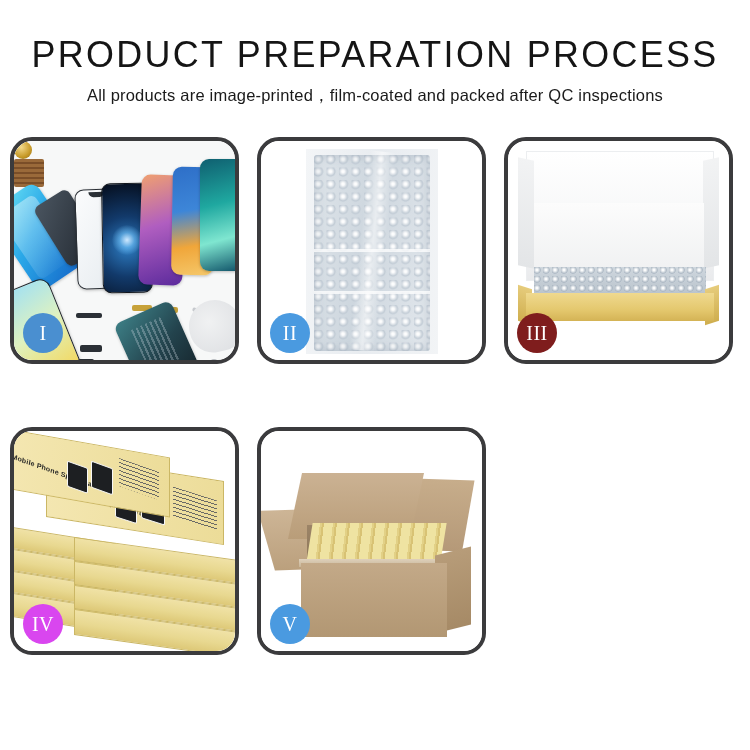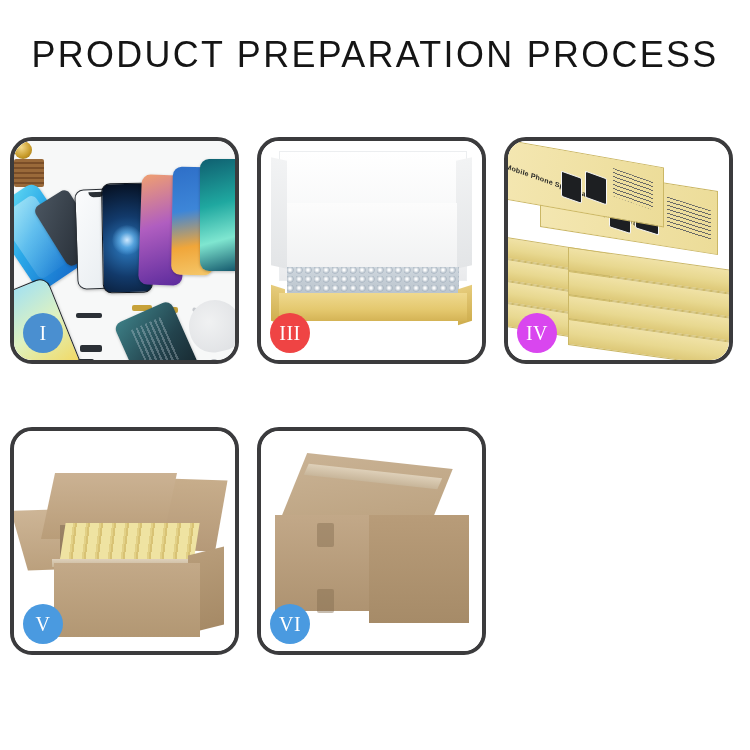--- a/index.html
+++ b/index.html
@@ -354,20 +354,21 @@
     position:absolute; width:17px; height:24px;
     background: rgba(130,108,80,.45);
     border-radius:2px;
   }
 </style>
 </head>
 <body>
 
 <div class="header">
   <div class="page-title">PRODUCT PREPARATION PROCESS</div>
+  <div class="page-subtitle">All products are image-printed，film-coated and packed after QC inspections</div>
 </div>
 
 <div class="grid">
 
   <div class="card">
     <div class="card-inner p1">
       <div class="phone ph-adhesive"></div>
       <div class="phone ph-dark-small"></div>
       <div class="phone ph-glass"></div>
       <div class="phone ph-jelly"></div>
@@ -388,33 +389,45 @@
       <div class="tweezer"></div>
       <div class="hand"></div>
       <div class="part" style="left:196px;top:218px;width:8px;height:8px;border-radius:50%;background:#b9bcc0;"></div>
 
     </div>
     <div class="badge" style="background:#4a8fd0;">
       <span>I</span>
     </div>
   </div>
 
+  <div class="card">
+    <div class="card-inner p2">
+      <div class="bw-sheet"></div>
+      <div class="bw-bubbles"></div>
+      <div class="bw-seam" style="top:108px;"></div>
+      <div class="bw-seam" style="top:150px;"></div>
+      <div class="bw-gloss"></div>
+    </div>
+    <div class="badge" style="background:#4a9ae0;">
+      <span>II</span>
+    </div>
+  </div>
 
   <div class="card">
     <div class="card-inner p3">
       <div class="b3-lid"></div>
       <div class="b3-lid-left"></div>
       <div class="b3-lid-right"></div>
       <div class="b3-foam"></div>
       <div class="b3-wrap"></div>
       <div class="b3-flap-l"></div>
       <div class="b3-flap-r"></div>
       <div class="b3-front"></div>
     </div>
-    <div class="badge" style="background:#ef4444;">
+    <div class="badge" style="background:#7f1d1d;">
       <span>III</span>
     </div>
   </div>
 
   <div class="card">
     <div class="card-inner p4">
       <div class="stack">
 
         <div class="sbox" style="left:-4px;top:104px;width:104px;height:20px;transform:skewY(9deg);"></div>
         <div class="sbox" style="left:-4px;top:126px;width:104px;height:20px;transform:skewY(9deg);"></div>
@@ -458,27 +471,14 @@
       <div class="c5-contents"></div>
       <div class="c5-lip"></div>
       <div class="c5-side"></div>
       <div class="c5-front"></div>
     </div>
     <div class="badge" style="background:#4a9ae0;">
       <span>V</span>
     </div>
   </div>
 
-  <div class="card">
-    <div class="card-inner p6">
-      <div class="c6-top"></div>
-      <div class="c6-tape"></div>
-      <div class="c6-left"></div>
-      <div class="c6-right"></div>
-      <div class="c6-tab" style="left:56px;top:92px;"></div>
-      <div class="c6-tab" style="left:56px;top:158px;"></div>
-    </div>
-    <div class="badge" style="background:#4a9ae0;">
-      <span>VI</span>
-    </div>
-  </div>
 
 </div>
 
 </body></html>

